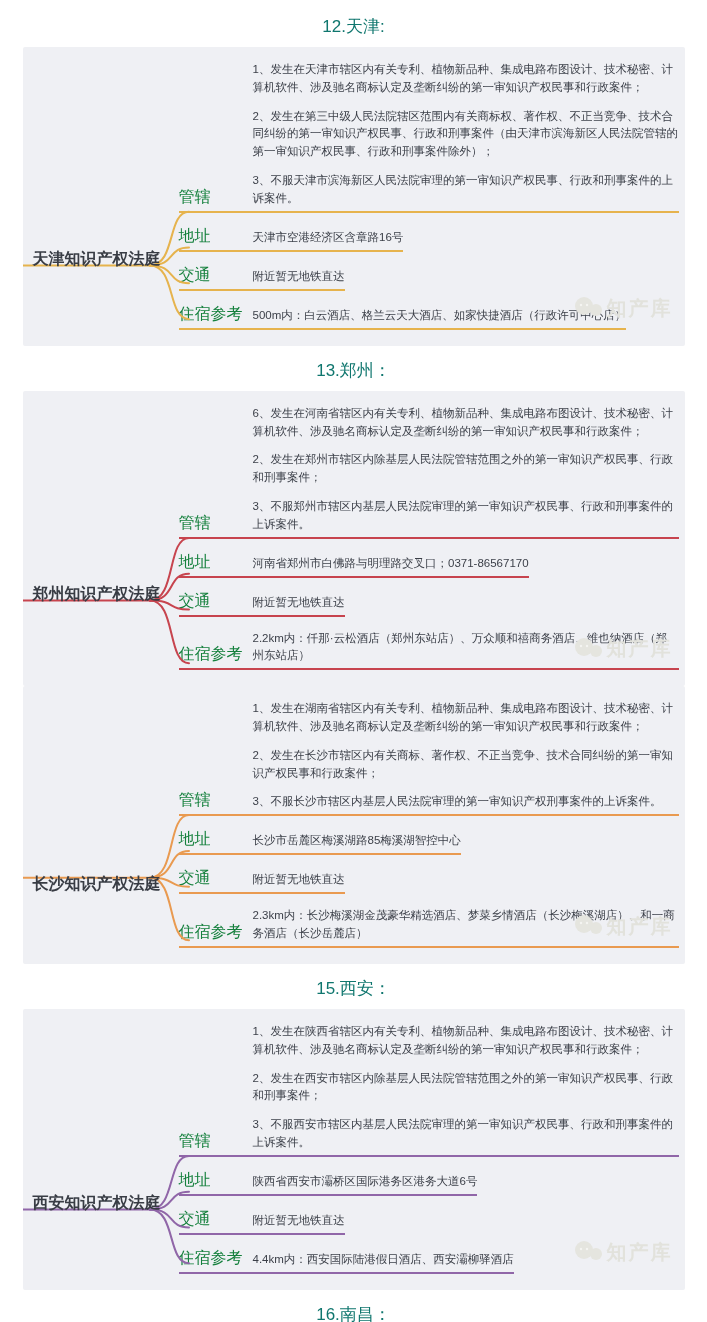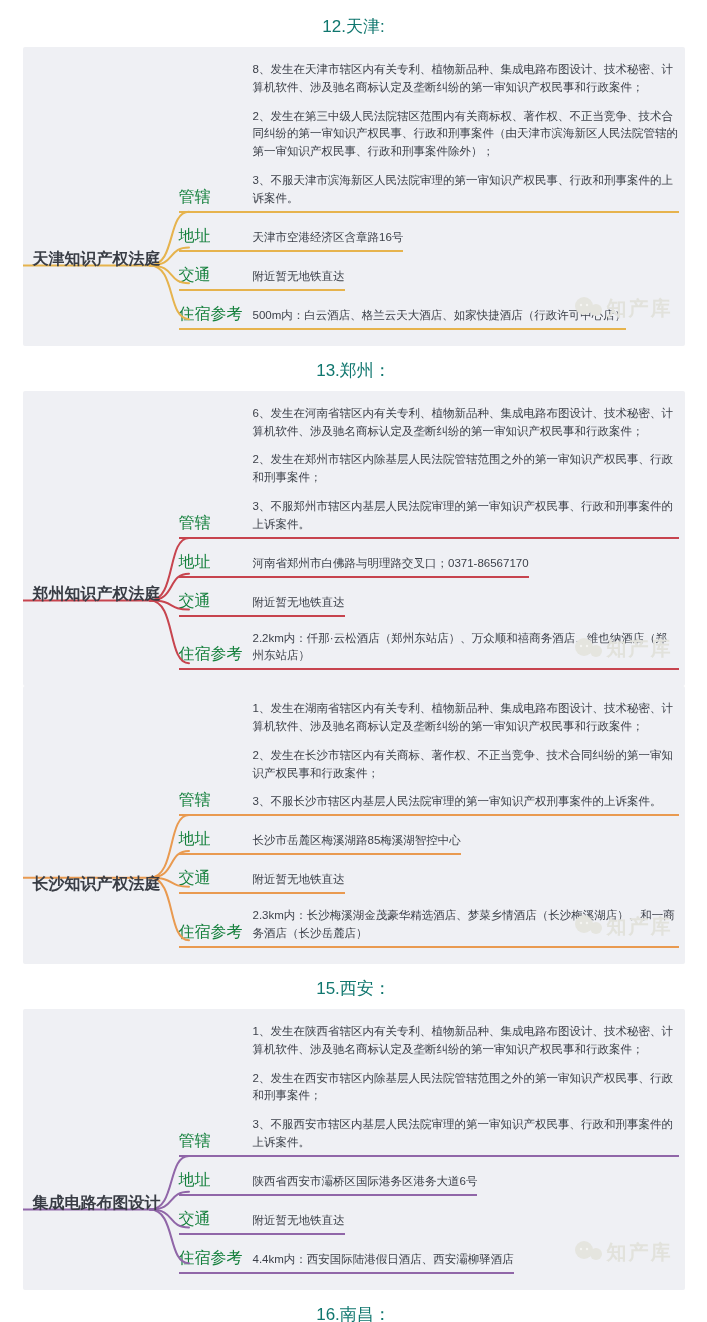--- a/index.html
+++ b/index.html
@@ -37,21 +37,21 @@
           <path d="M127 206.40625 C 153 206.40625 144 224.3125 166 224.3125" stroke="#e6b34d" stroke-width="2" fill="none" stroke-linecap="round"></path>
           <path d="M127 206.40625 C 153 206.40625 144 260.125 166 260.125" stroke="#e6b34d" stroke-width="2" fill="none" stroke-linecap="round"></path>
         </svg>
       <div class="root-col">
         <span class="root-label" style="top: 190.406px;">天津知识产权法庭</span>
       </div>
       <div class="branches">
         <div class="branch" style="border-bottom-color: rgb(230, 179, 77);">
           <div class="branch-label">管辖</div>
           <div class="branch-content">
-            <p>8、发生在天津市辖区内有关专利、植物新品种、集成电路布图设计、技术秘密、计算机软件、涉及驰名商标认定及垄断纠纷的第一审知识产权民事和行政案件；</p>
+            <p>1、发生在天津市辖区内有关专利、植物新品种、集成电路布图设计、技术秘密、计算机软件、涉及驰名商标认定及垄断纠纷的第一审知识产权民事和行政案件；</p>
             <p>2、发生在第三中级人民法院辖区范围内有关商标权、著作权、不正当竞争、技术合同纠纷的第一审知识产权民事、行政和刑事案件（由天津市滨海新区人民法院管辖的第一审知识产权民事、行政和刑事案件除外）；</p>
             <p>3、不服天津市滨海新区人民法院审理的第一审知识产权民事、行政和刑事案件的上诉案件。</p>
           </div>
         </div>
         <div class="branch" style="border-bottom-color: rgb(230, 179, 77);">
           <div class="branch-label">地址</div>
           <div class="branch-content">
               <p>天津市空港经济区含章路16号</p>
             </div>
         </div>
@@ -189,21 +189,21 @@
   <div class="card">
     <div class="mindmap">
       <svg class="connectors" width="662" height="245.3125">
           <path d="M0 188.59375 H127" stroke="#9066a8" stroke-width="2" fill="none" stroke-linecap="round"></path>
           <path d="M127 188.59375 C 153 188.59375 144 134.875 166 134.875" stroke="#9066a8" stroke-width="2" fill="none" stroke-linecap="round"></path>
           <path d="M127 188.59375 C 153 188.59375 144 170.6875 166 170.6875" stroke="#9066a8" stroke-width="2" fill="none" stroke-linecap="round"></path>
           <path d="M127 188.59375 C 153 188.59375 144 206.5 166 206.5" stroke="#9066a8" stroke-width="2" fill="none" stroke-linecap="round"></path>
           <path d="M127 188.59375 C 153 188.59375 144 242.3125 166 242.3125" stroke="#9066a8" stroke-width="2" fill="none" stroke-linecap="round"></path>
         </svg>
       <div class="root-col">
-        <span class="root-label" style="top: 172.594px;">集成电路布图设计</span>
+        <span class="root-label" style="top: 172.594px;">西安知识产权法庭</span>
       </div>
       <div class="branches">
         <div class="branch" style="border-bottom-color: rgb(144, 102, 168);">
           <div class="branch-label">管辖</div>
           <div class="branch-content">
             <p>1、发生在陕西省辖区内有关专利、植物新品种、集成电路布图设计、技术秘密、计算机软件、涉及驰名商标认定及垄断纠纷的第一审知识产权民事和行政案件；</p>
             <p>2、发生在西安市辖区内除基层人民法院管辖范围之外的第一审知识产权民事、行政和刑事案件；</p>
             <p>3、不服西安市辖区内基层人民法院审理的第一审知识产权民事、行政和刑事案件的上诉案件。</p>
           </div>
         </div>

